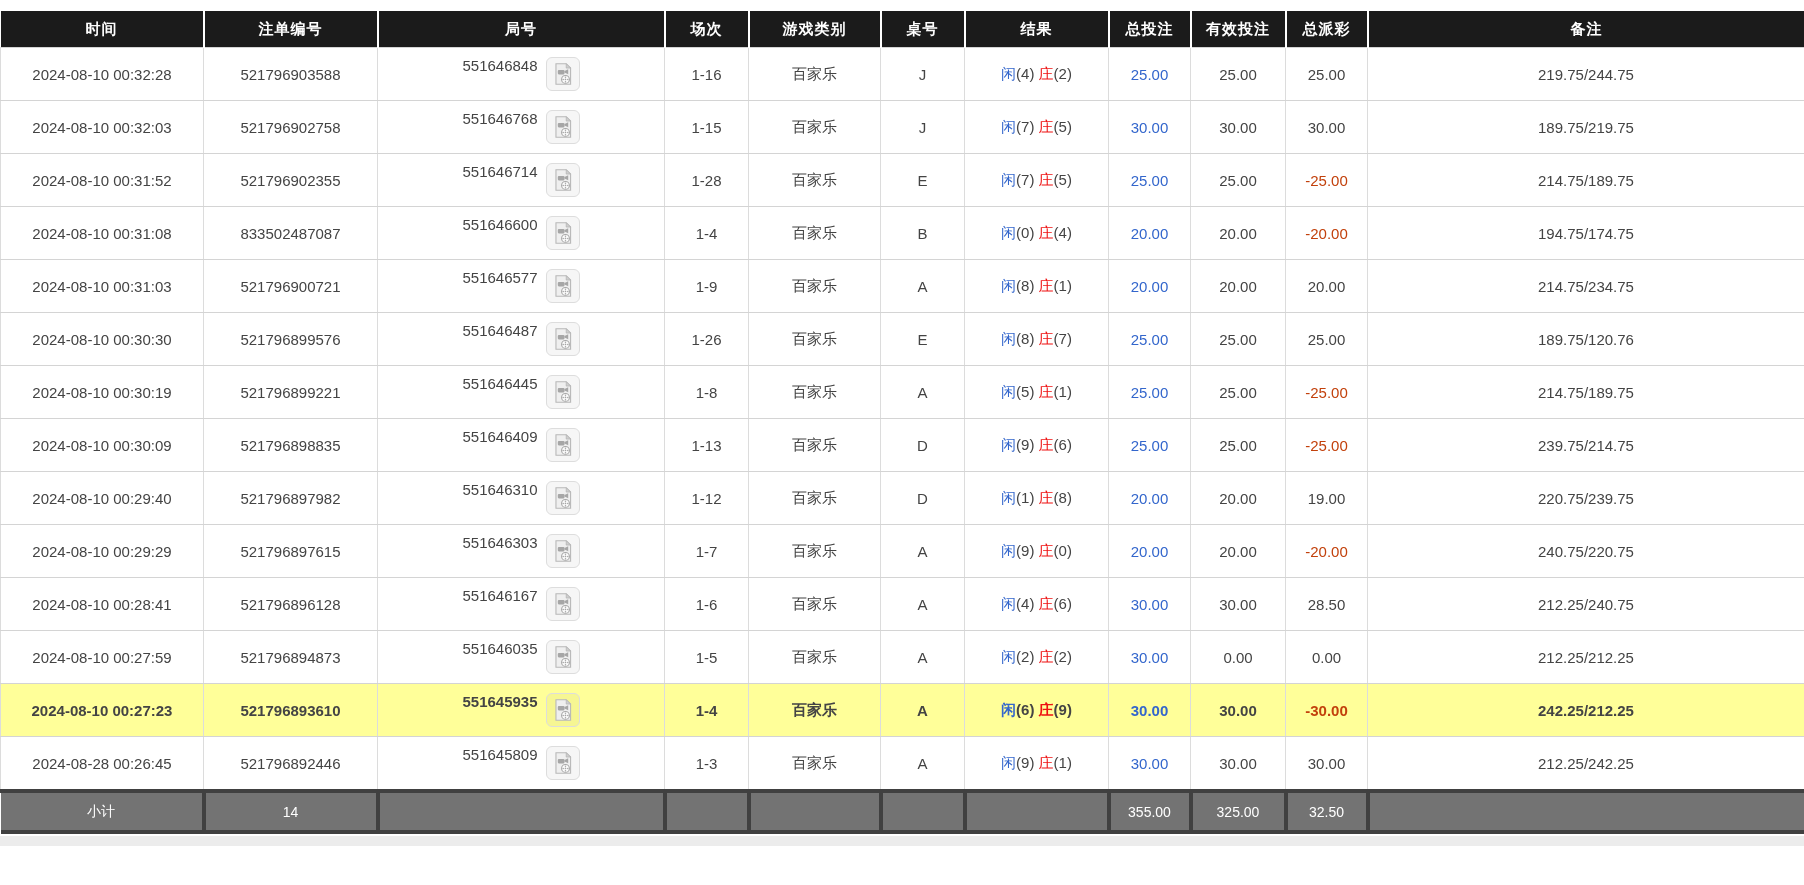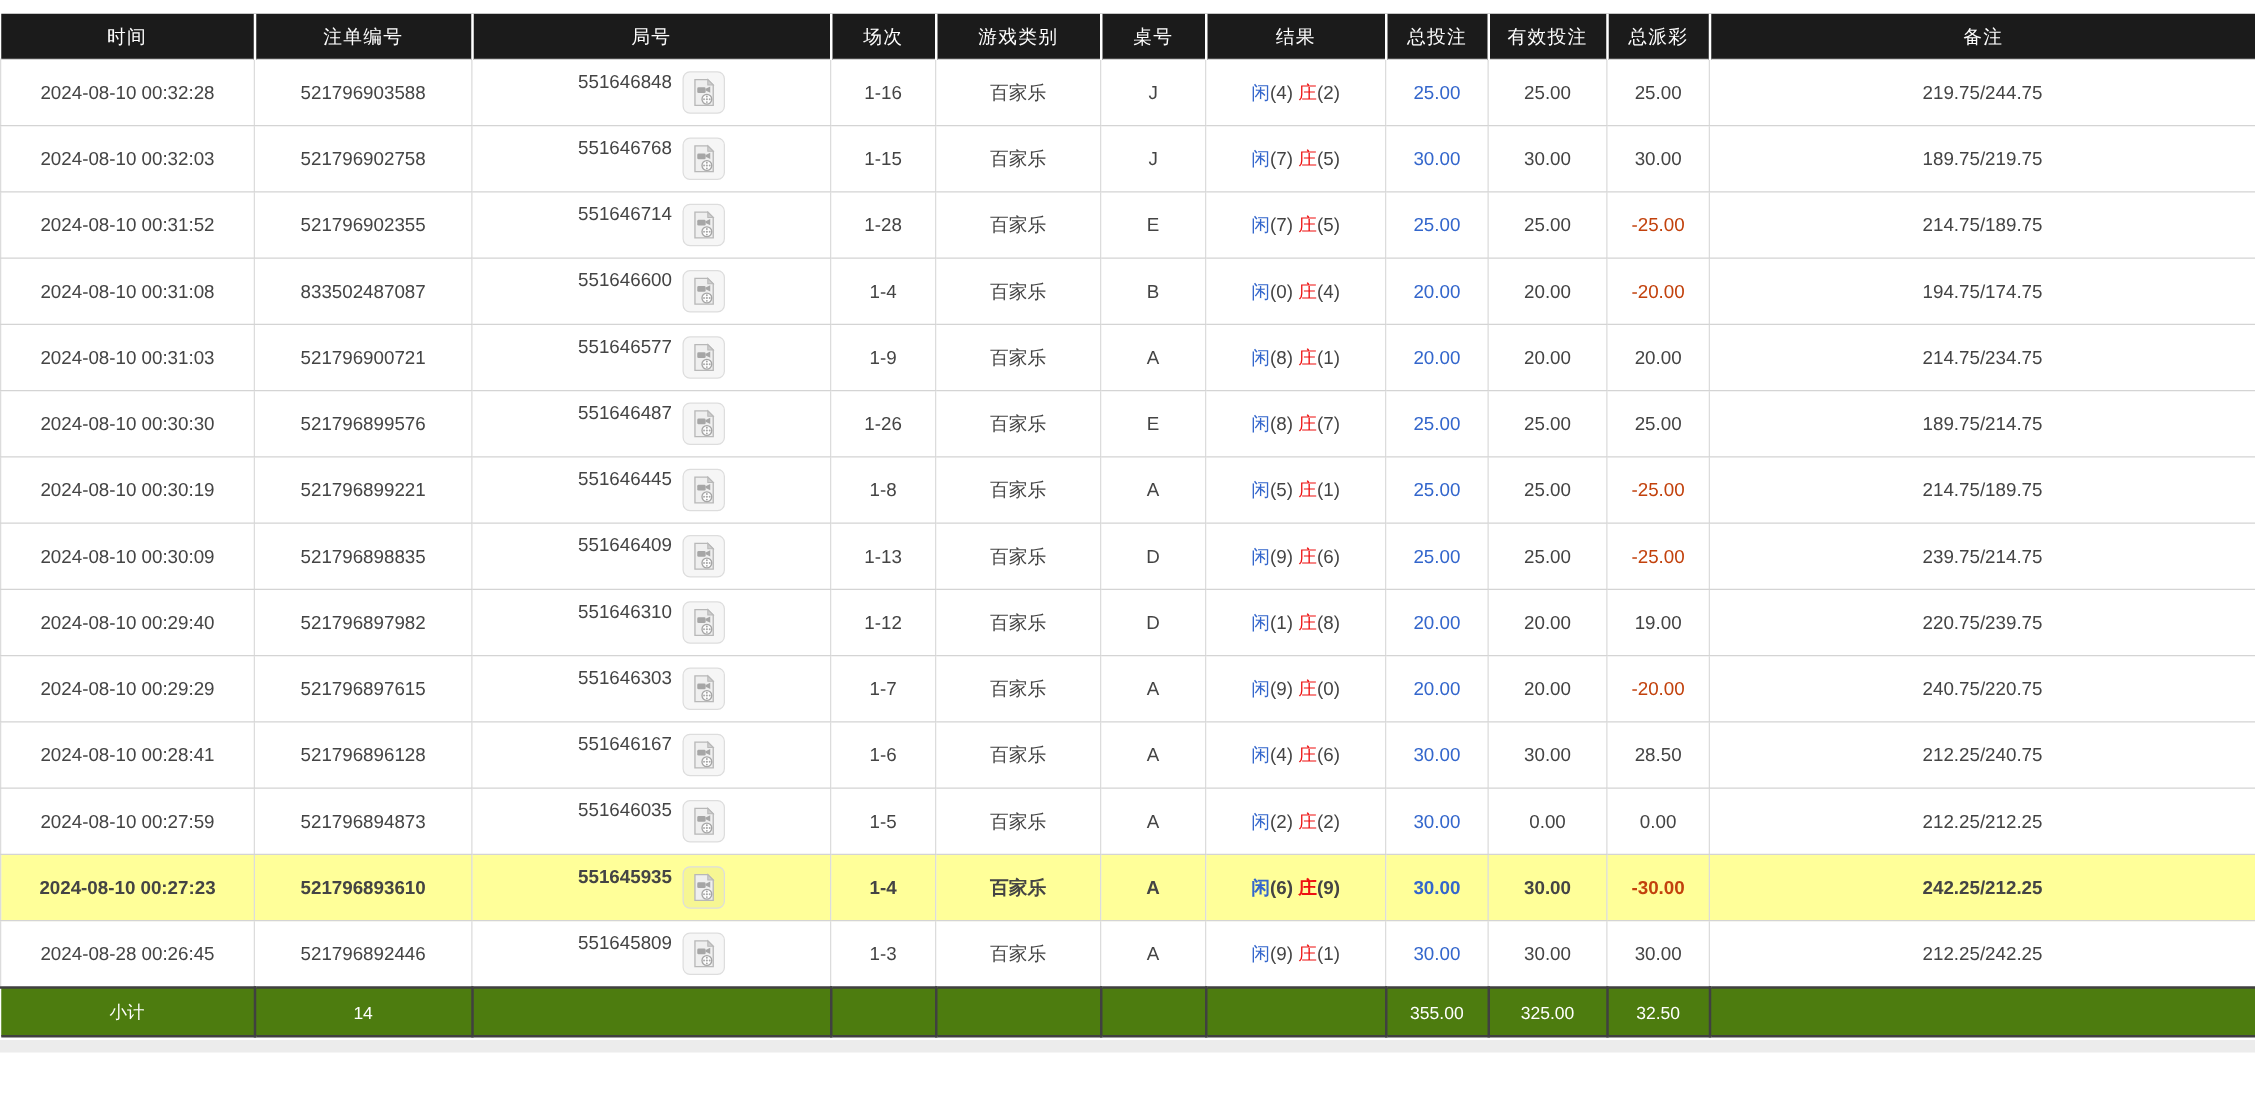--- a/index.html
+++ b/index.html
@@ -7,21 +7,21 @@
     width:1804px;height:885px;overflow:hidden;
     font-family:"Liberation Sans","DejaVu Sans",sans-serif;
     -webkit-font-smoothing:antialiased;
   }
   .page{padding-top:11px;}
   table{
     width:1804px;border-collapse:collapse;table-layout:fixed;
     font-size:15px;color:#444;
   }
   thead th{
-    background:#1b1b1b;color:#fff;font-weight:normal;
+    background:#1b1b1b;color:#fff;font-weight:bold;
     height:36px;padding:0;text-align:center;
     border-right:2px solid #fff;border-left:2px solid #fff;
     letter-spacing:1px;font-size:15px;
   }
   thead th:first-child{border-left:none;}
   thead th:last-child{border-right:none;}
   tbody td{
     height:52px;padding:0 4px;text-align:center;background:#fff;
     border:1px solid #d4d4d4;border-left:1px solid #dcdcdc;border-right:1px solid #dcdcdc;
   }
@@ -32,22 +32,22 @@
     background:rgba(0,0,0,0.035);
     display:inline-flex;align-items:center;justify-content:center;
     cursor:pointer;padding:0;
   }
   .bet-link{color:#3366cc;}
   .neg{color:#c2410c;}
   .player{color:#3366cc;}
   .banker{color:#ee1111;}
   .score{color:#444;}
   tfoot td{
-    height:37px;background:#4d7c0f;color:#fff;text-align:center;
-    border:2px solid #404040;font-size:14px;padding:0 4px;
+    height:37px;background:#737373;color:#fff;text-align:center;
+    border:4px solid #404040;font-size:14px;padding:0 4px;
   }
   tfoot td:first-child{border-left:none;}
   tfoot td:last-child{border-right:none;}
   .bottom-strip{height:10px;background:#ececec;margin-top:2px;}
 </style>
 </head>
 <body>
 
 <div class="page">
   <table>
@@ -287,21 +287,21 @@
     <td>1-26</td>
     <td>百家乐</td>
     <td>E</td>
     <td>
       <span class="player">闲</span><span class="score">(8)</span>
       <span class="banker">庄</span><span class="score">(7)</span>
     </td>
     <td><span class="bet-link">25.00</span></td>
     <td>25.00</td>
     <td>25.00</td>
-    <td>189.75/214.75</td>
+    <td>189.75/120.76</td>
   </tr>
         <tr>
     <td>2024-08-10 00:30:19</td>
     <td>521796899221</td>
     <td>
       <span class="round-wrap">
         <span>551646445</span>
         <button class="replay-btn">
           <span style="display:inline-flex">
             <svg width="26" height="26" viewBox="0 0 24 24">

